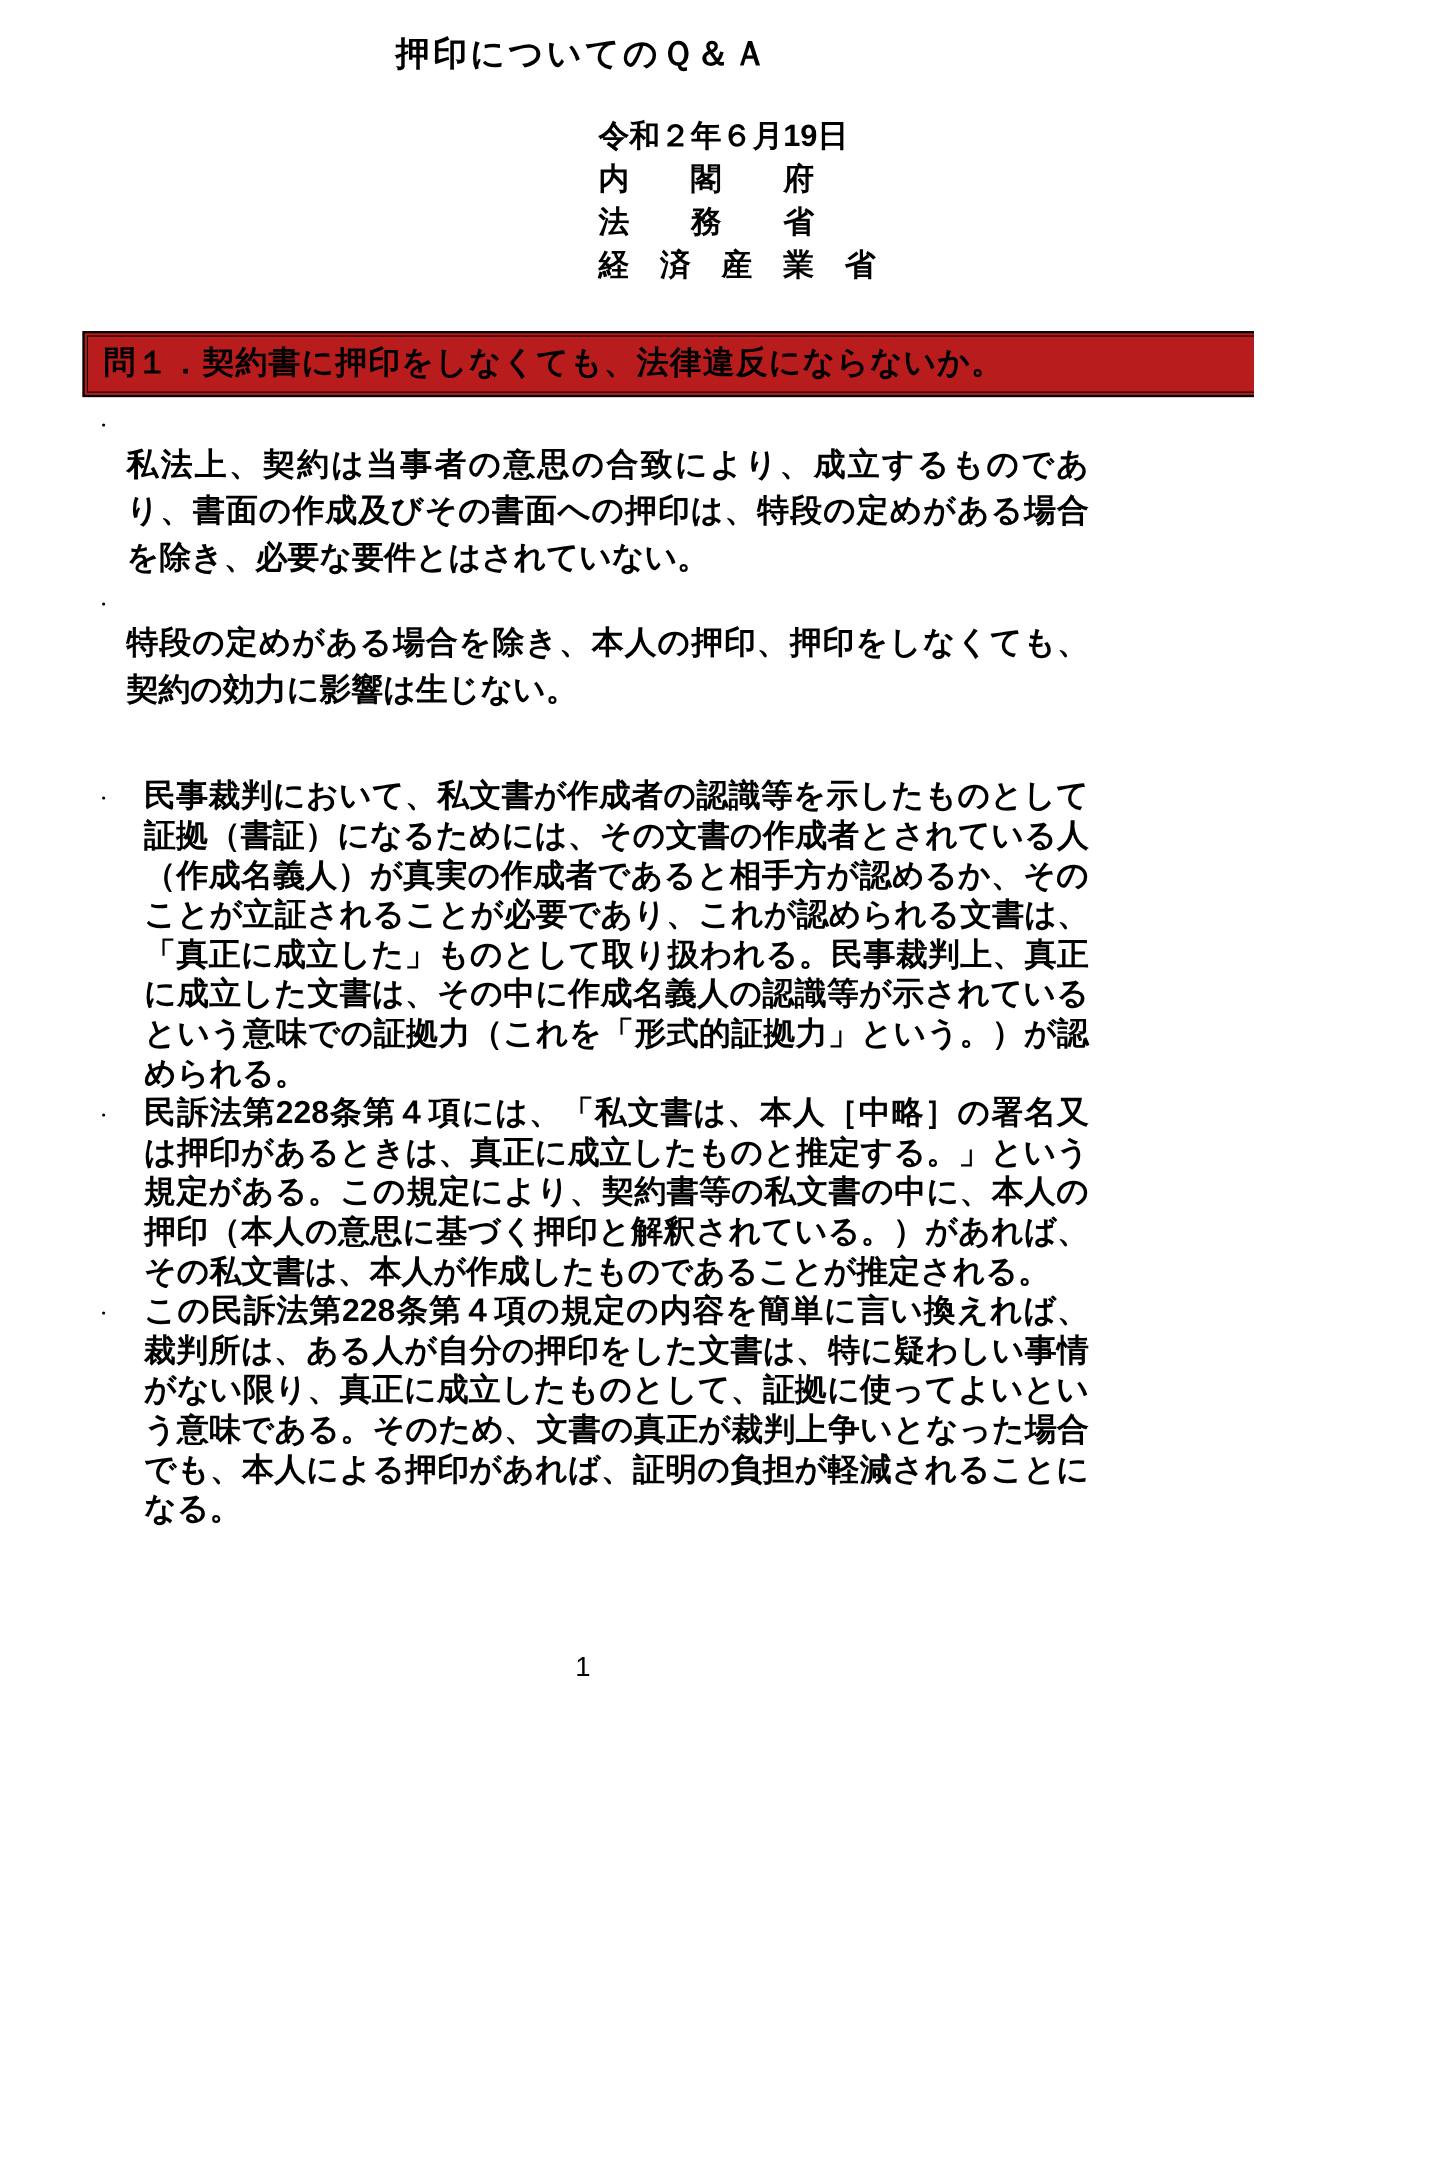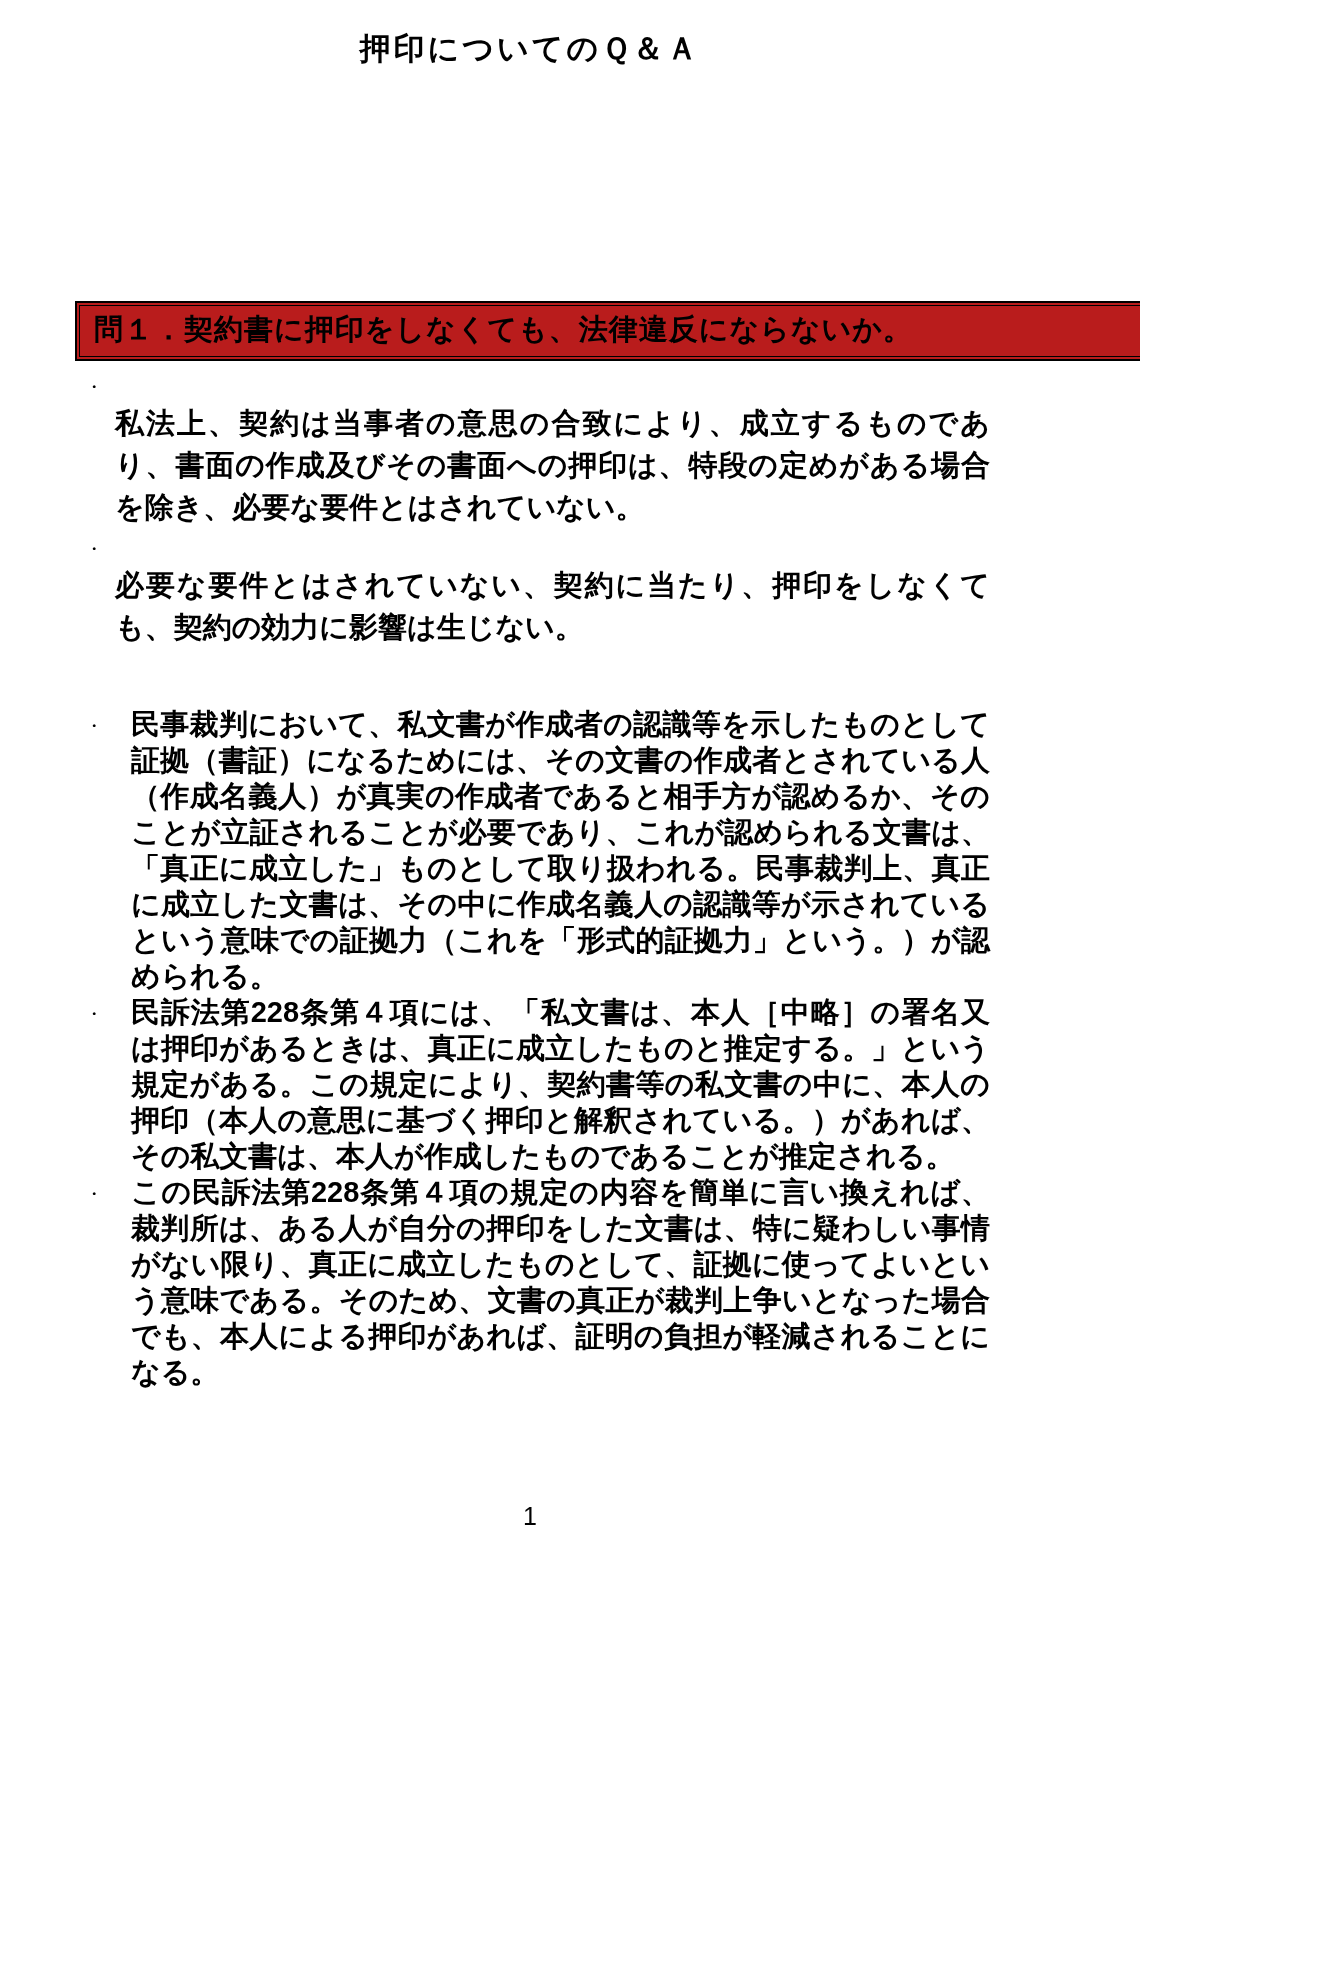--- a/index.html
+++ b/index.html
@@ -87,33 +87,39 @@
     font-weight: 400;
   }
 </style>
 </head>
 <body>
 
 <div class="page">
 
   <div class="doc-title">押印についてのＱ＆Ａ</div>
 
+  <div class="gov-block">
+    <div class="gov-line">令和２年６月19日</div>
+    <div class="gov-line">内　　閣　　府</div>
+    <div class="gov-line">法　　務　　省</div>
+    <div class="gov-line">経　済　産　業　省</div>
+  </div>
 
   <div class="qbox" style="top:301px">
     <div class="qbox-inner">問１．契約書に押印をしなくても、法律違反にならないか。</div>
   </div>
 
   <div class="bullets bullets-q1" style="top:366px">
     <div class="bullet-item">
       <span class="marker">・</span>
       <span class="btext">私法上、契約は当事者の意思の合致により、成立するものであり、書面の作成及びその書面への押印は、特段の定めがある場合を除き、必要な要件とはされていない。</span>
     </div>
     <div class="bullet-item">
       <span class="marker">・</span>
-      <span class="btext">必要な要件とはされていない、契約に当たり、押印をしなくても、契約の効力に影響は生じない。</span>
+      <span class="btext">特段の定めがある場合を除き、本人の押印、押印をしなくても、契約の効力に影響は生じない。</span>
     </div>
   </div>
 
 
   <div class="bullets bullets-q2" style="top:706px">
     <div class="bullet-item">
       <span class="marker">・</span>
       <span class="btext">民事裁判において、私文書が作成者の認識等を示したものとして証拠（書証）になるためには、その文書の作成者とされている人（作成名義人）が真実の作成者であると相手方が認めるか、そのことが立証されることが必要であり、これが認められる文書は、「真正に成立した」ものとして取り扱われる。民事裁判上、真正に成立した文書は、その中に作成名義人の認識等が示されているという意味での証拠力（これを「形式的証拠力」という。）が認められる。</span>
     </div>
     <div class="bullet-item">

